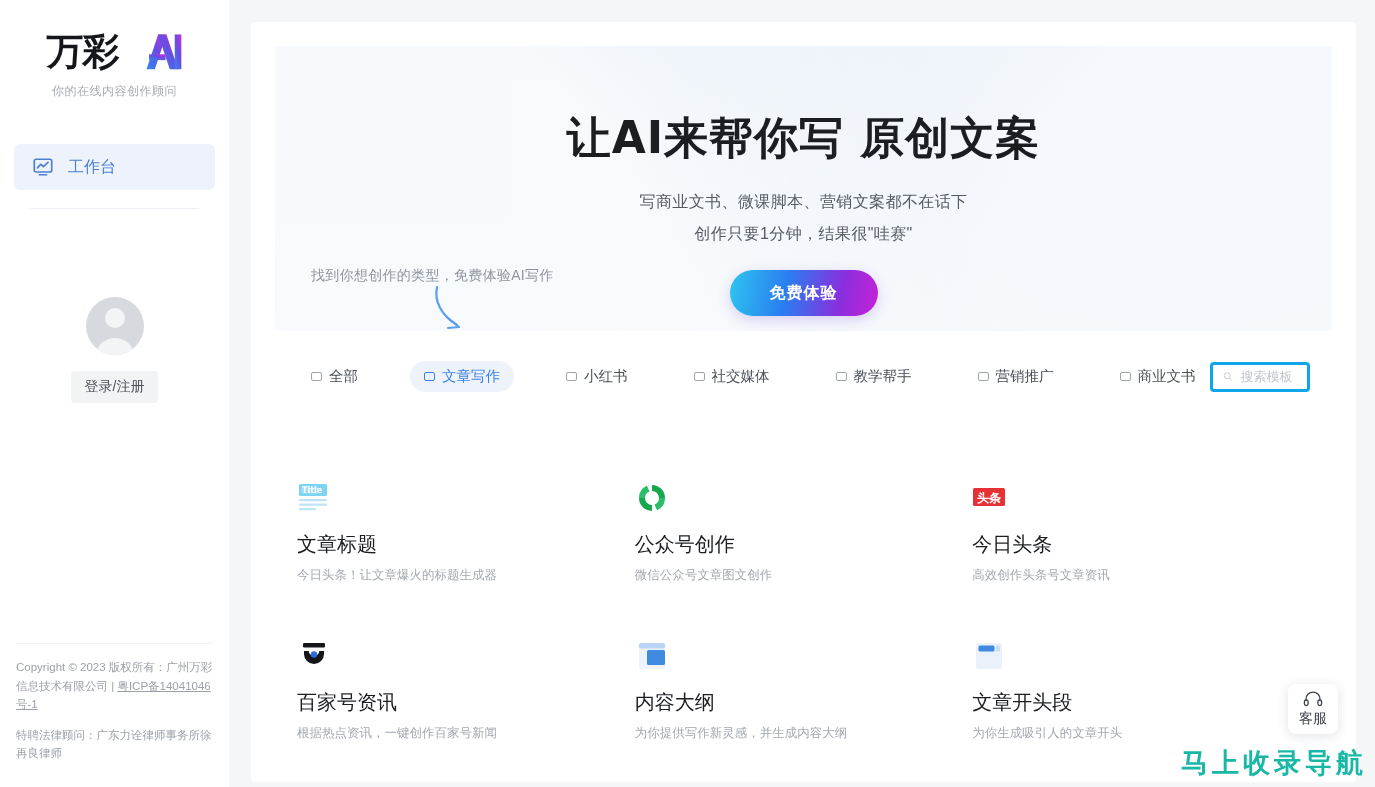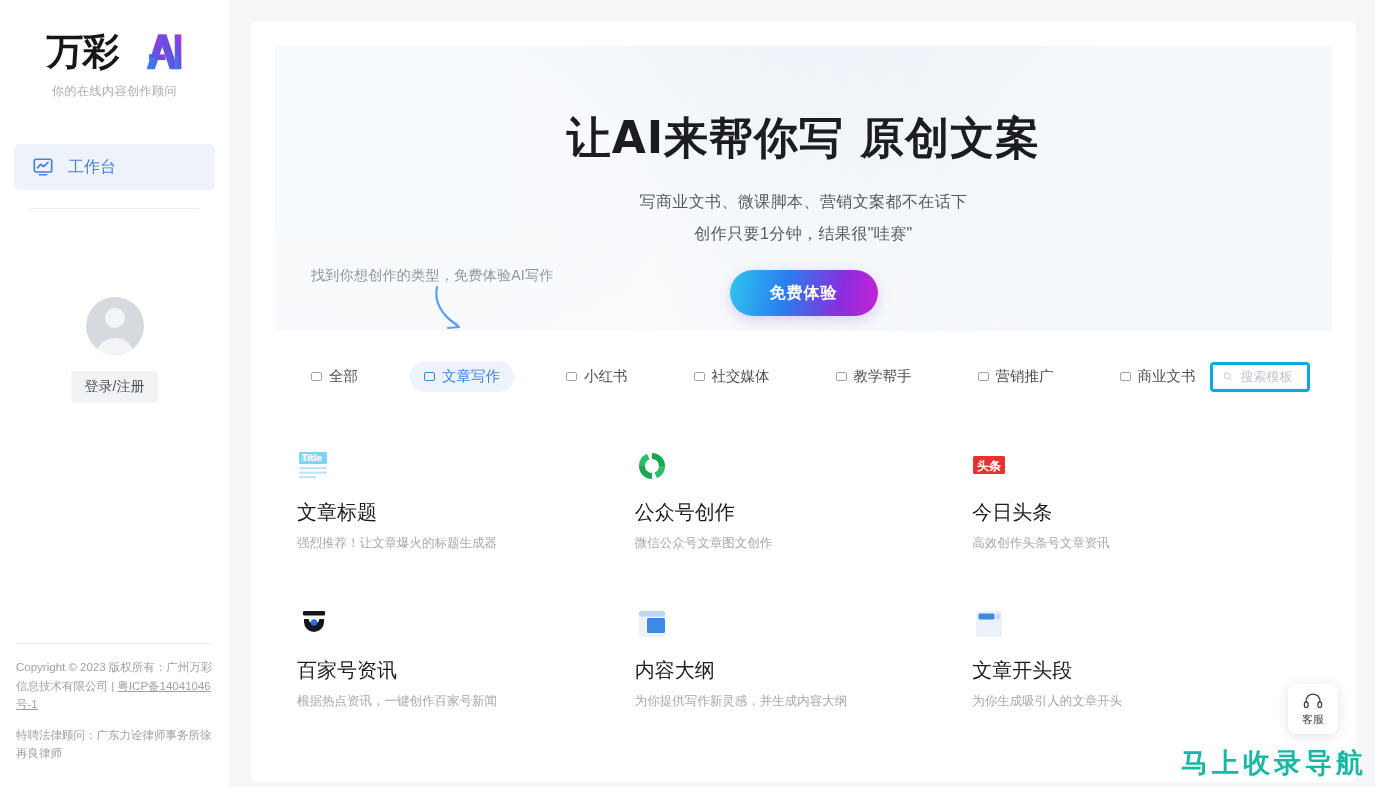--- a/index.html
+++ b/index.html
@@ -185,21 +185,21 @@
   .searchbox input {
     border: none; outline: none; font-size: 13px;
     color:#4b5058; width: 100%;
     font-family: "Liberation Sans", sans-serif;
     background: transparent;
   }
   .searchbox input::placeholder { color:#bfc4cb; }
 
   
   .grid {
-    margin-top: 58px;
+    margin-top: 90px;
     padding: 0 22px;
     display: grid;
     grid-template-columns: repeat(3, 1fr);
     row-gap: 56px;
   }
   .tile { cursor: pointer; }
   .tile-ico { width: 34px; height: 32px; margin-bottom: 13px; }
   .tile-title {
     font-size: 20px; color: #1b1d21; margin-bottom: 9px;
   }
@@ -207,21 +207,21 @@
 
   
   .fab {
     position: absolute; right: 18px; bottom: 48px;
     width: 50px; height: 50px;
     background: #fff; border-radius: 8px;
     box-shadow: 0 2px 12px rgba(25,40,80,.13);
     display:flex; flex-direction: column; align-items:center; justify-content:center;
     gap: 2px; cursor: pointer; z-index: 40;
   }
-  .fab-label { font-size: 11px; color: #3d424a; }
+  .fab-label { font-size: 14px; color: #3d424a; }
 
   
   .watermark {
     position: absolute; right: 8px; bottom: 6px;
     font-size: 27px; font-weight: 800; color: #19b8a6;
     letter-spacing: 4px; z-index: 50;
     font-family: Liberation Mono, monospace;
     text-shadow: 0 1px 0 rgba(255,255,255,.9);
   }
 </style>
@@ -343,21 +343,21 @@
         <div class="tile">
           <svg class="tile-ico" viewBox="0 0 34 32">
             <rect x="2" y="2" width="28" height="12" rx="1.5" fill="#7fd3f2"></rect>
             <rect x="4.5" y="5" width="17" height="6.5" fill="#ffffff" opacity=".25"></rect>
             <text x="5" y="11" font-size="8" font-weight="700" fill="#ffffff" font-family="DejaVu Sans, sans-serif">Title</text>
             <rect x="2" y="17" width="28" height="2.2" rx="1" fill="#bfe4f6"></rect>
             <rect x="2" y="21.5" width="28" height="2.2" rx="1" fill="#bfe4f6"></rect>
             <rect x="2" y="26" width="17" height="2.2" rx="1" fill="#bfe4f6"></rect>
           </svg>
           <div class="tile-title">文章标题</div>
-          <div class="tile-desc">强烈推荐！让文章爆火的标题生成器</div>
+          <div class="tile-desc">今日头条！让文章爆火的标题生成器</div>
         </div>
 
         <div class="tile">
           <svg class="tile-ico" viewBox="0 0 34 32">
             <path d="M17 3 A13 13 0 0 1 30 16 L24 16 A7 7 0 0 0 17 9 Z" fill="#17a84f"></path>
             <path d="M17 29 A13 13 0 0 1 4 16 L10 16 A7 7 0 0 0 17 23 Z" fill="#17a84f"></path>
             <path d="M4 16 A13 13 0 0 1 12 3.8 L14.5 9.5 A7 7 0 0 0 10 16 Z" fill="#2bbd6a"></path>
             <path d="M30 16 A13 13 0 0 1 22 28.2 L19.5 22.5 A7 7 0 0 0 24 16 Z" fill="#2bbd6a"></path>
           </svg>
           <div class="tile-title">公众号创作</div>

